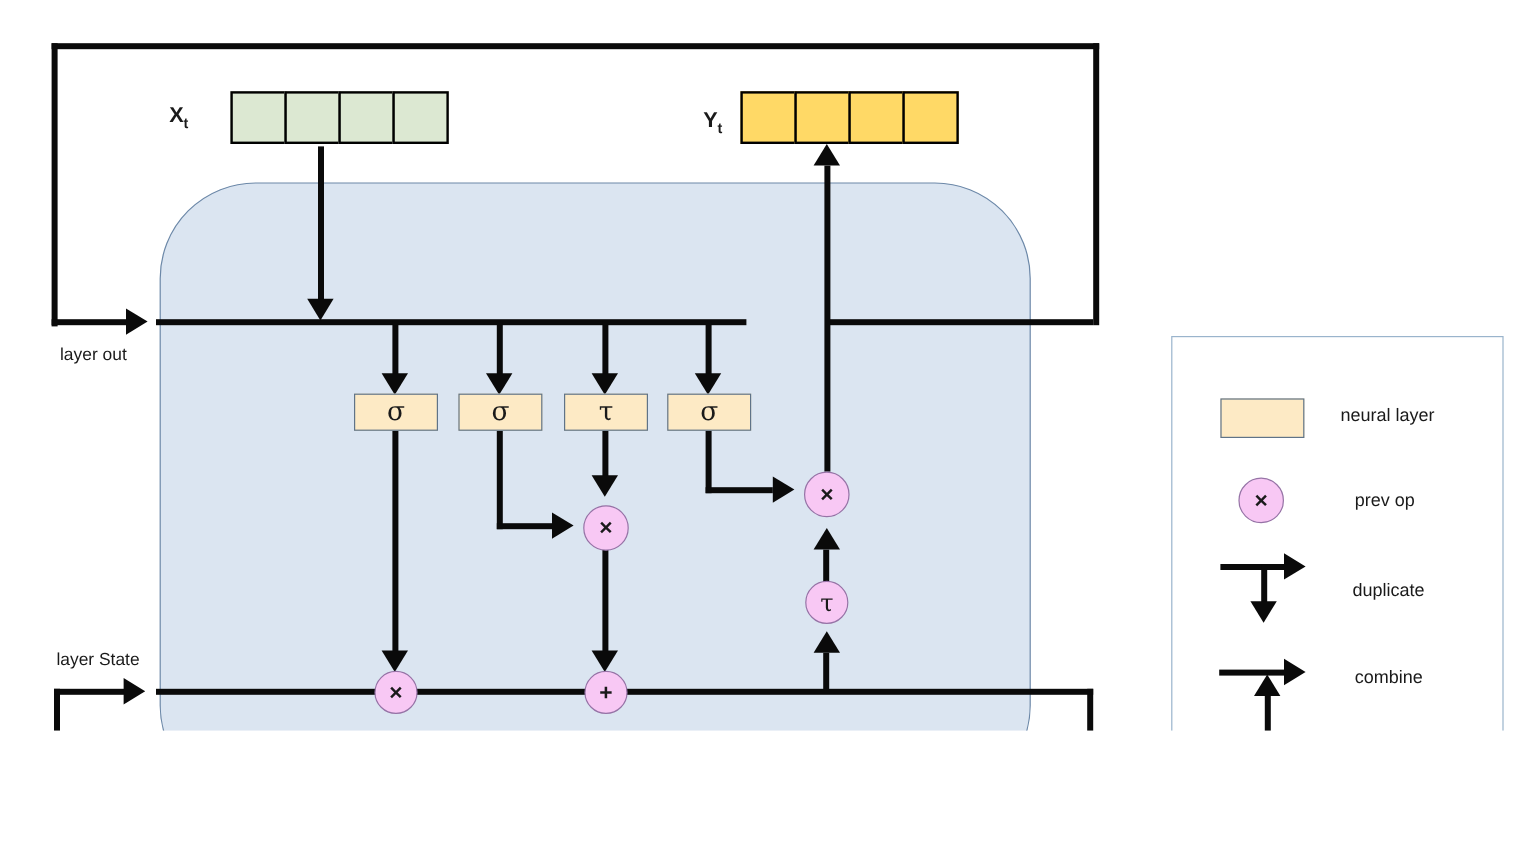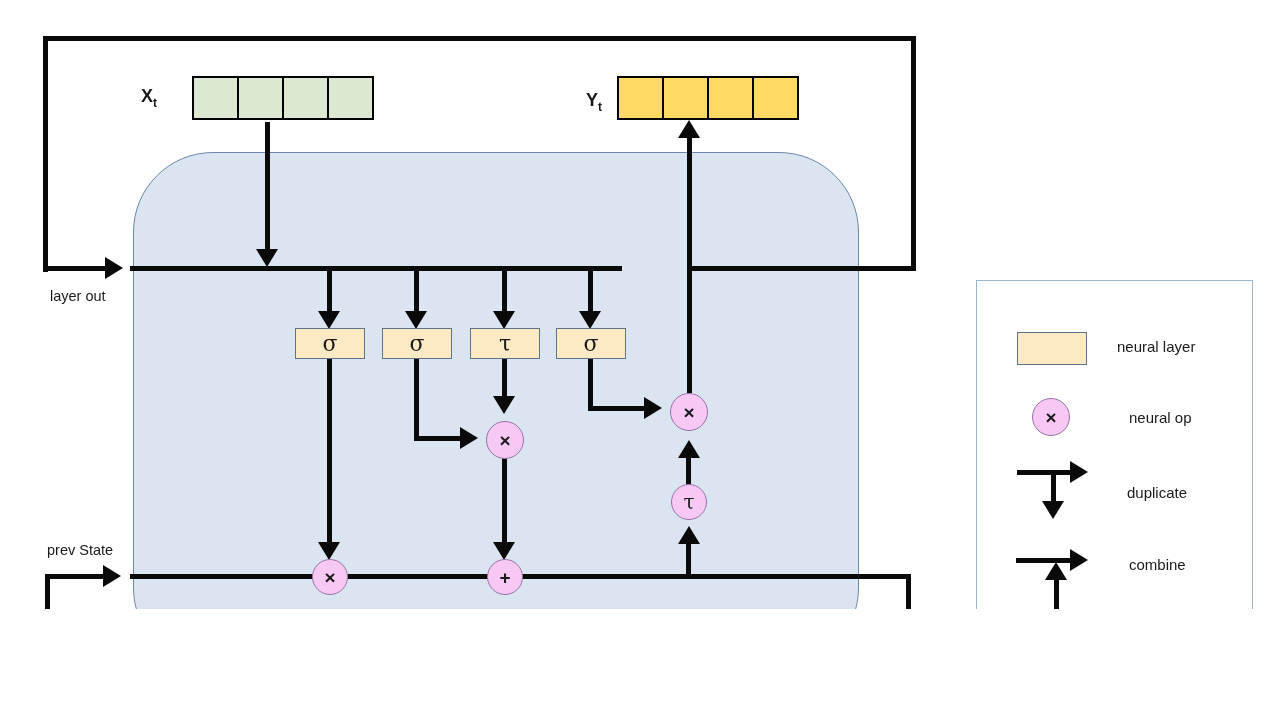--- a/index.html
+++ b/index.html
@@ -77,21 +77,21 @@
   <div class="vec gold" style="left:617px;top:76px;">
       <div class="vcell"></div>
       <div class="vcell"></div>
       <div class="vcell"></div>
       <div class="vcell"></div>
     </div>
   <div class="line" style="left:687px;top:138px;width:5px;height:255px;"></div>
   <div class="tri up" style="left:678px;top:120px;"></div>
 
   <div class="sidelabel" style="left:50px;top:288px;">layer out</div>
-  <div class="sidelabel" style="left:47px;top:542px;">prev State</div>
+  <div class="sidelabel" style="left:47px;top:542px;">layer State</div>
 
   <div class="line" style="left:327px;top:268px;width:5px;height:44px;"></div>
   <div class="tri down" style="left:318px;top:311px;"></div>
   <div class="line" style="left:414px;top:268px;width:5px;height:44px;"></div>
   <div class="tri down" style="left:405px;top:311px;"></div>
   <div class="line" style="left:502px;top:268px;width:5px;height:44px;"></div>
   <div class="tri down" style="left:493px;top:311px;"></div>
   <div class="line" style="left:588px;top:268px;width:5px;height:44px;"></div>
   <div class="tri down" style="left:579px;top:311px;"></div>
 
@@ -126,21 +126,21 @@
   <div class="op" style="left:486px;top:421px;width:36px;height:36px;">×</div>
   <div class="op" style="left:487px;top:559px;">+</div>
   <div class="op" style="left:670px;top:393px;width:36px;height:36px;">×</div>
   <div class="op serif" style="left:671px;top:484px;">τ</div>
 
   <div class="legend-box"></div>
   <div class="legend-swatch" style="left:1017px;top:332px;"></div>
   <div class="legend-label" style="left:1117px;top:338px;">neural layer</div>
 
   <div class="op" style="left:1032px;top:398px;width:36px;height:36px;z-index:4;">×</div>
-  <div class="legend-label" style="left:1129px;top:409px;">neural op</div>
+  <div class="legend-label" style="left:1129px;top:409px;">prev op</div>
 
   <div class="line" style="left:1017px;top:470px;width:55px;height:5px;z-index:4;"></div>
   <div class="tri right" style="left:1070px;top:461px;z-index:4;"></div>
   <div class="line" style="left:1051px;top:470px;width:5px;height:32px;z-index:4;"></div>
   <div class="tri down" style="left:1042px;top:501px;z-index:4;"></div>
   <div class="legend-label" style="left:1127px;top:484px;">duplicate</div>
 
   <div class="line" style="left:1016px;top:558px;width:56px;height:5px;z-index:4;"></div>
   <div class="tri right" style="left:1070px;top:549px;z-index:4;"></div>
   <div class="line" style="left:1054px;top:578px;width:5px;height:34px;z-index:4;"></div>

